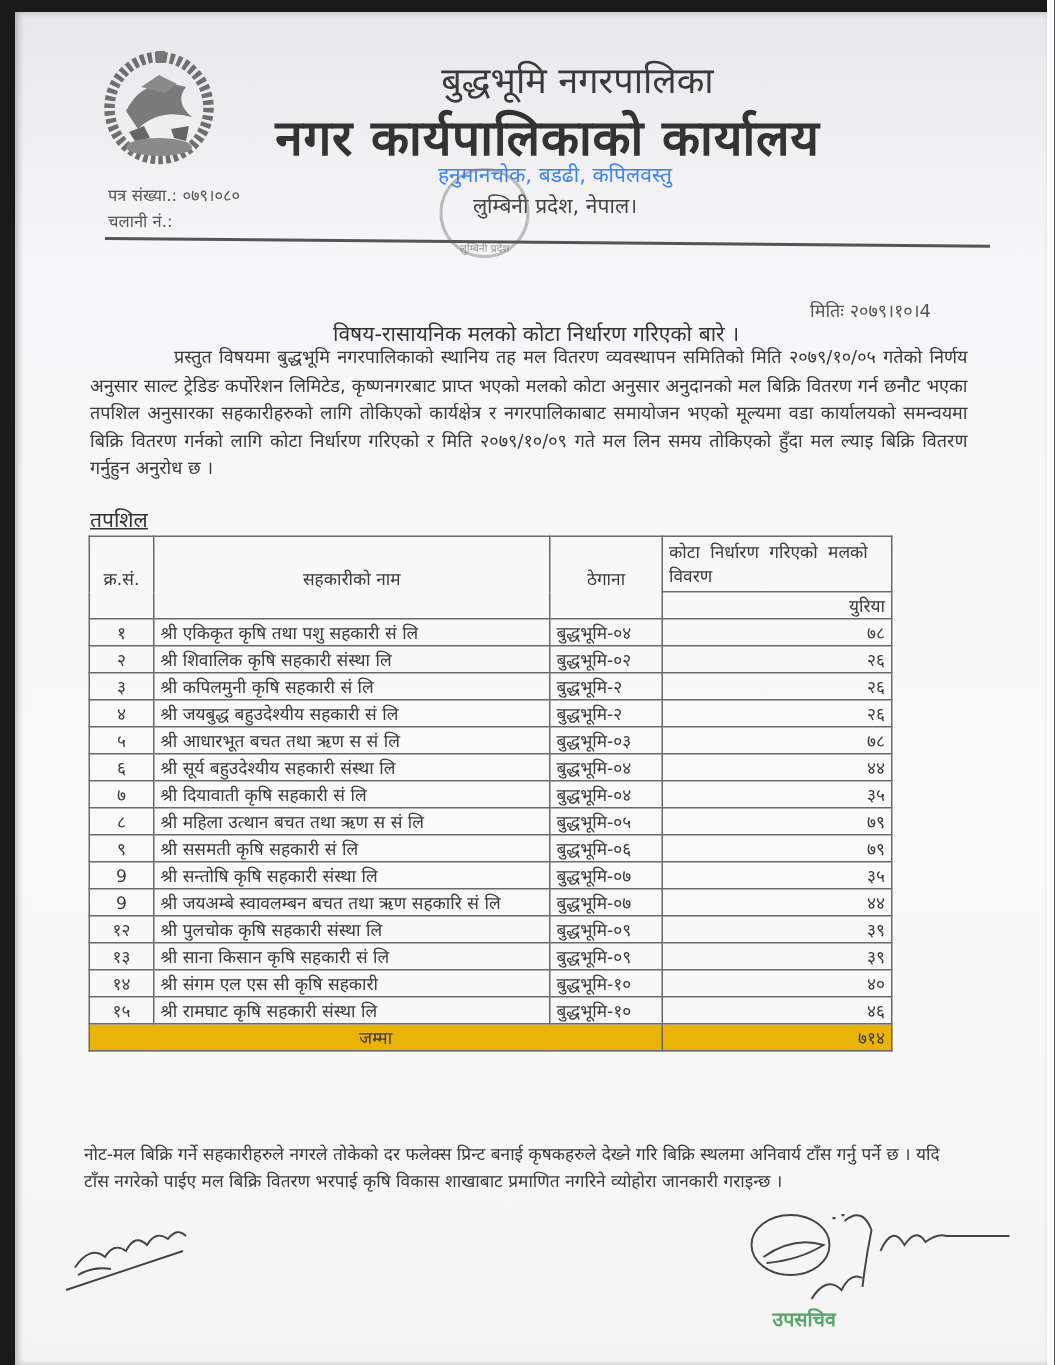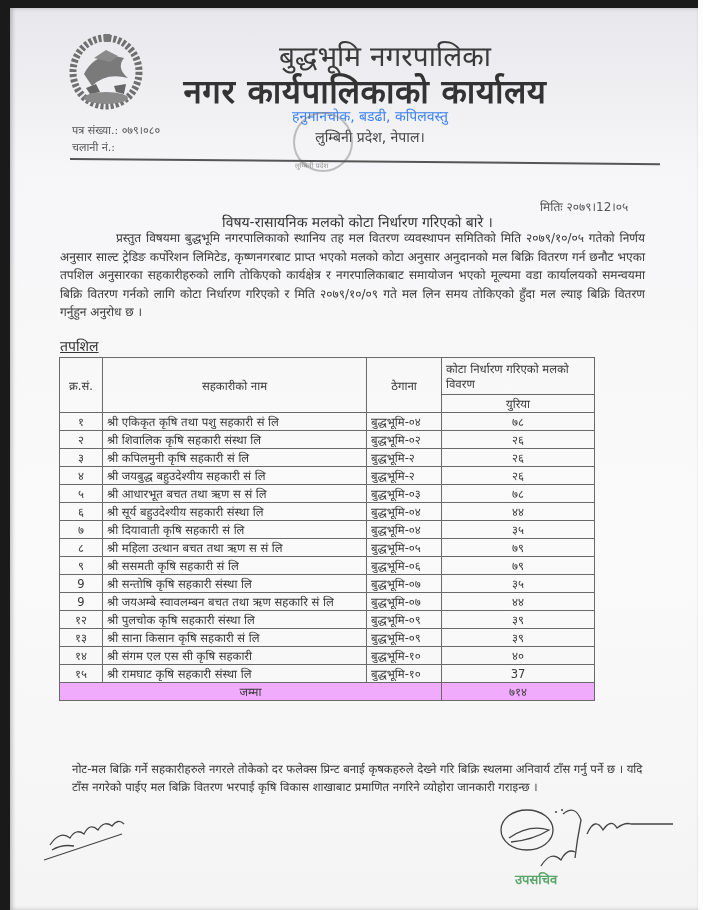--- a/index.html
+++ b/index.html
@@ -13,53 +13,53 @@
   .page {
     position: absolute; left: 10px; top: 8px; width: 688px; height: 902px;
     background: linear-gradient(180deg, #e8e8ec 0%, #f6f6f8 18%, #fafafa 60%, #f4f4f4 100%);
     box-shadow: inset 2px 0 4px rgba(0,0,0,0.25);
   }
   .edge-right {
     position: absolute; right: 0; top: 0; width: 5px; height: 910px; background: #fcfcfc;
   }
   .abs { position: absolute; }
   .emblem { left: 66px; top: 28px; width: 80px; height: 82px; }
-  .h-sub { left: 270px; top: 36px; width: 230px; text-align: center; font-size: 28px; color: #3a3a3a; }
+  .h-sub { left: 270px; top: 36px; width: 230px; text-align: center; font-size: 24px; color: #3a3a3a; }
   .h-main { left: 165px; top: 68px; width: 400px; text-align: center; font-size: 33px; font-weight: bold; color: #333; letter-spacing: 0.5px; }
   .h-addr1 { left: 270px; top: 106px; width: 200px; text-align: center; font-size: 14px; color: #3b82f6; }
   .h-addr2 { left: 290px; top: 127px; width: 160px; text-align: center; font-size: 14px; color: #444; }
   .ref { left: 72px; top: 122px; font-size: 11px; color: #555; line-height: 17px; }
   .stamp {
     left: 293px; top: 112px; width: 56px; height: 56px; border-radius: 50%;
     border: 2px solid rgba(120,120,120,0.45);
     font-size: 7px; color: rgba(110,110,110,0.7); text-align: center;
-    display: flex; align-items: flex-end; justify-content: flex-start;
+    display: flex; align-items: flex-end; justify-content: center;
   }
   .head-rule { left: 70px; top: 158px; width: 590px; height: 2px; background: #555; transform: rotate(0.5deg); transform-origin: left; }
   .date { left: 540px; top: 198px; font-size: 12px; color: #555; }
   .subject { left: 222px; top: 212px; font-size: 14px; color: #333; }
   .body-text {
     left: 60px; top: 229px; width: 585px; font-size: 12px; line-height: 18.5px; color: #3a3a3a;
     text-align: justify;
   }
   .body-text .indent { display: inline-block; width: 56px; }
   .tapashil { left: 60px; top: 336px; font-size: 14px; text-decoration: underline; color: #333; }
   table.quota {
     position: absolute; left: 59px; top: 357px; width: 536px;
     border-collapse: collapse; font-size: 11.5px; color: #3a3a3a;
   }
   table.quota td, table.quota th { border: 1px solid #6a6a6a; padding: 0 4px; height: 17px; font-weight: normal; }
   table.quota th { height: 24px; }
   .c-sn { width: 34px; text-align: center; }
   .c-name { width: 255px; margin-left: 16px; }
   .c-addr { width: 66px; }
-  .c-qty { text-align: center; margin-top: 12px; }
-  .total-row td { background: #f0abfc; }
+  .c-qty { text-align: right; margin-top: 12px; }
+  .total-row td { background: #eab308; }
   .note {
-    left: 56px; top: 760px; width: 590px; font-size: 11.5px; line-height: 18px; color: #3a3a3a; margin-left: 16px;
+    left: 56px; top: 760px; width: 590px; font-size: 11.5px; line-height: 18px; color: #3a3a3a;
   }
   .sig-left { left: 40px; top: 800px; width: 130px; height: 70px; }
   .sig-right { left: 495px; top: 800px; width: 200px; height: 100px; }
   .green-stamp { left: 515px; top: 870px; font-size: 13px; color: #5aa56a; font-weight: bold; }
 </style>
 </head>
 <body>
 
 <div class="page"></div>
 <div class="edge-right"></div>
@@ -91,36 +91,36 @@
   <div>
     <span>चलानी नं.:</span>
     <span></span>
   </div>
 </div>
 
 <div class="abs head-rule"></div>
 
 <div class="abs date">
   <span>मितिः</span>
-  <span>२०७९।12।०५</span>
+  <span>२०७९।१०।4</span>
 </div>
 
 <div class="abs subject">विषय-रासायनिक मलको कोटा निर्धारण गरिएको बारे ।</div>
 
 <div class="abs body-text"><span class="indent"></span><span>प्रस्तुत विषयमा बुद्धभूमि नगरपालिकाको स्थानिय तह मल वितरण व्यवस्थापन समितिको मिति २०७९/१०/०५ गतेको निर्णय अनुसार साल्ट ट्रेडिङ कर्पोरेशन लिमिटेड, कृष्णनगरबाट प्राप्त भएको मलको कोटा अनुसार अनुदानको मल बिक्रि वितरण गर्न छनौट भएका तपशिल अनुसारका सहकारीहरुको लागि तोकिएको कार्यक्षेत्र र नगरपालिकाबाट समायोजन भएको मूल्यमा वडा कार्यालयको समन्वयमा बिक्रि वितरण गर्नको लागि कोटा निर्धारण गरिएको र मिति २०७९/१०/०९ गते मल लिन समय तोकिएको हुँदा मल ल्याइ बिक्रि वितरण गर्नुहुन अनुरोध छ ।</span></div>
 
 <div class="abs tapashil">तपशिल</div>
 
 <table class="quota">
   <thead>
     <tr>
       <th class="c-sn" rowspan="2">क्र.सं.</th>
       <th class="c-name" rowspan="2">सहकारीको नाम</th>
       <th class="c-addr" rowspan="2">ठेगाना</th>
-      <th style="text-align:left; height:36px;">कोटा निर्धारण गरिएको मलको विवरण</th>
+      <th style="text-align:left; height:36px;font-family:Liberation Mono, monospace;">कोटा निर्धारण गरिएको मलको विवरण</th>
     </tr>
     <tr>
       <th class="c-qty" style="height:17px;">युरिया</th>
     </tr>
   </thead>
   <tbody id="quota-body">
       <tr>
         <td class="c-sn">१</td>
         <td class="c-name">श्री एकिकृत कृषि तथा पशु सहकारी सं लि</td>
         <td class="c-addr">बुद्धभूमि-०४</td>
@@ -201,21 +201,21 @@
       <tr>
         <td class="c-sn">१४</td>
         <td class="c-name">श्री संगम एल एस सी कृषि सहकारी</td>
         <td class="c-addr">बुद्धभूमि-१०</td>
         <td class="c-qty">४०</td>
       </tr>
       <tr>
         <td class="c-sn">१५</td>
         <td class="c-name">श्री रामघाट कृषि सहकारी संस्था लि</td>
         <td class="c-addr">बुद्धभूमि-१०</td>
-        <td class="c-qty">37</td>
+        <td class="c-qty">४६</td>
       </tr>
     </tbody>
   <tfoot>
     <tr class="total-row">
       <td colspan="3" style="text-align:center;">जम्मा</td>
       <td class="c-qty">७१४</td>
     </tr>
   </tfoot>
 </table>
 

